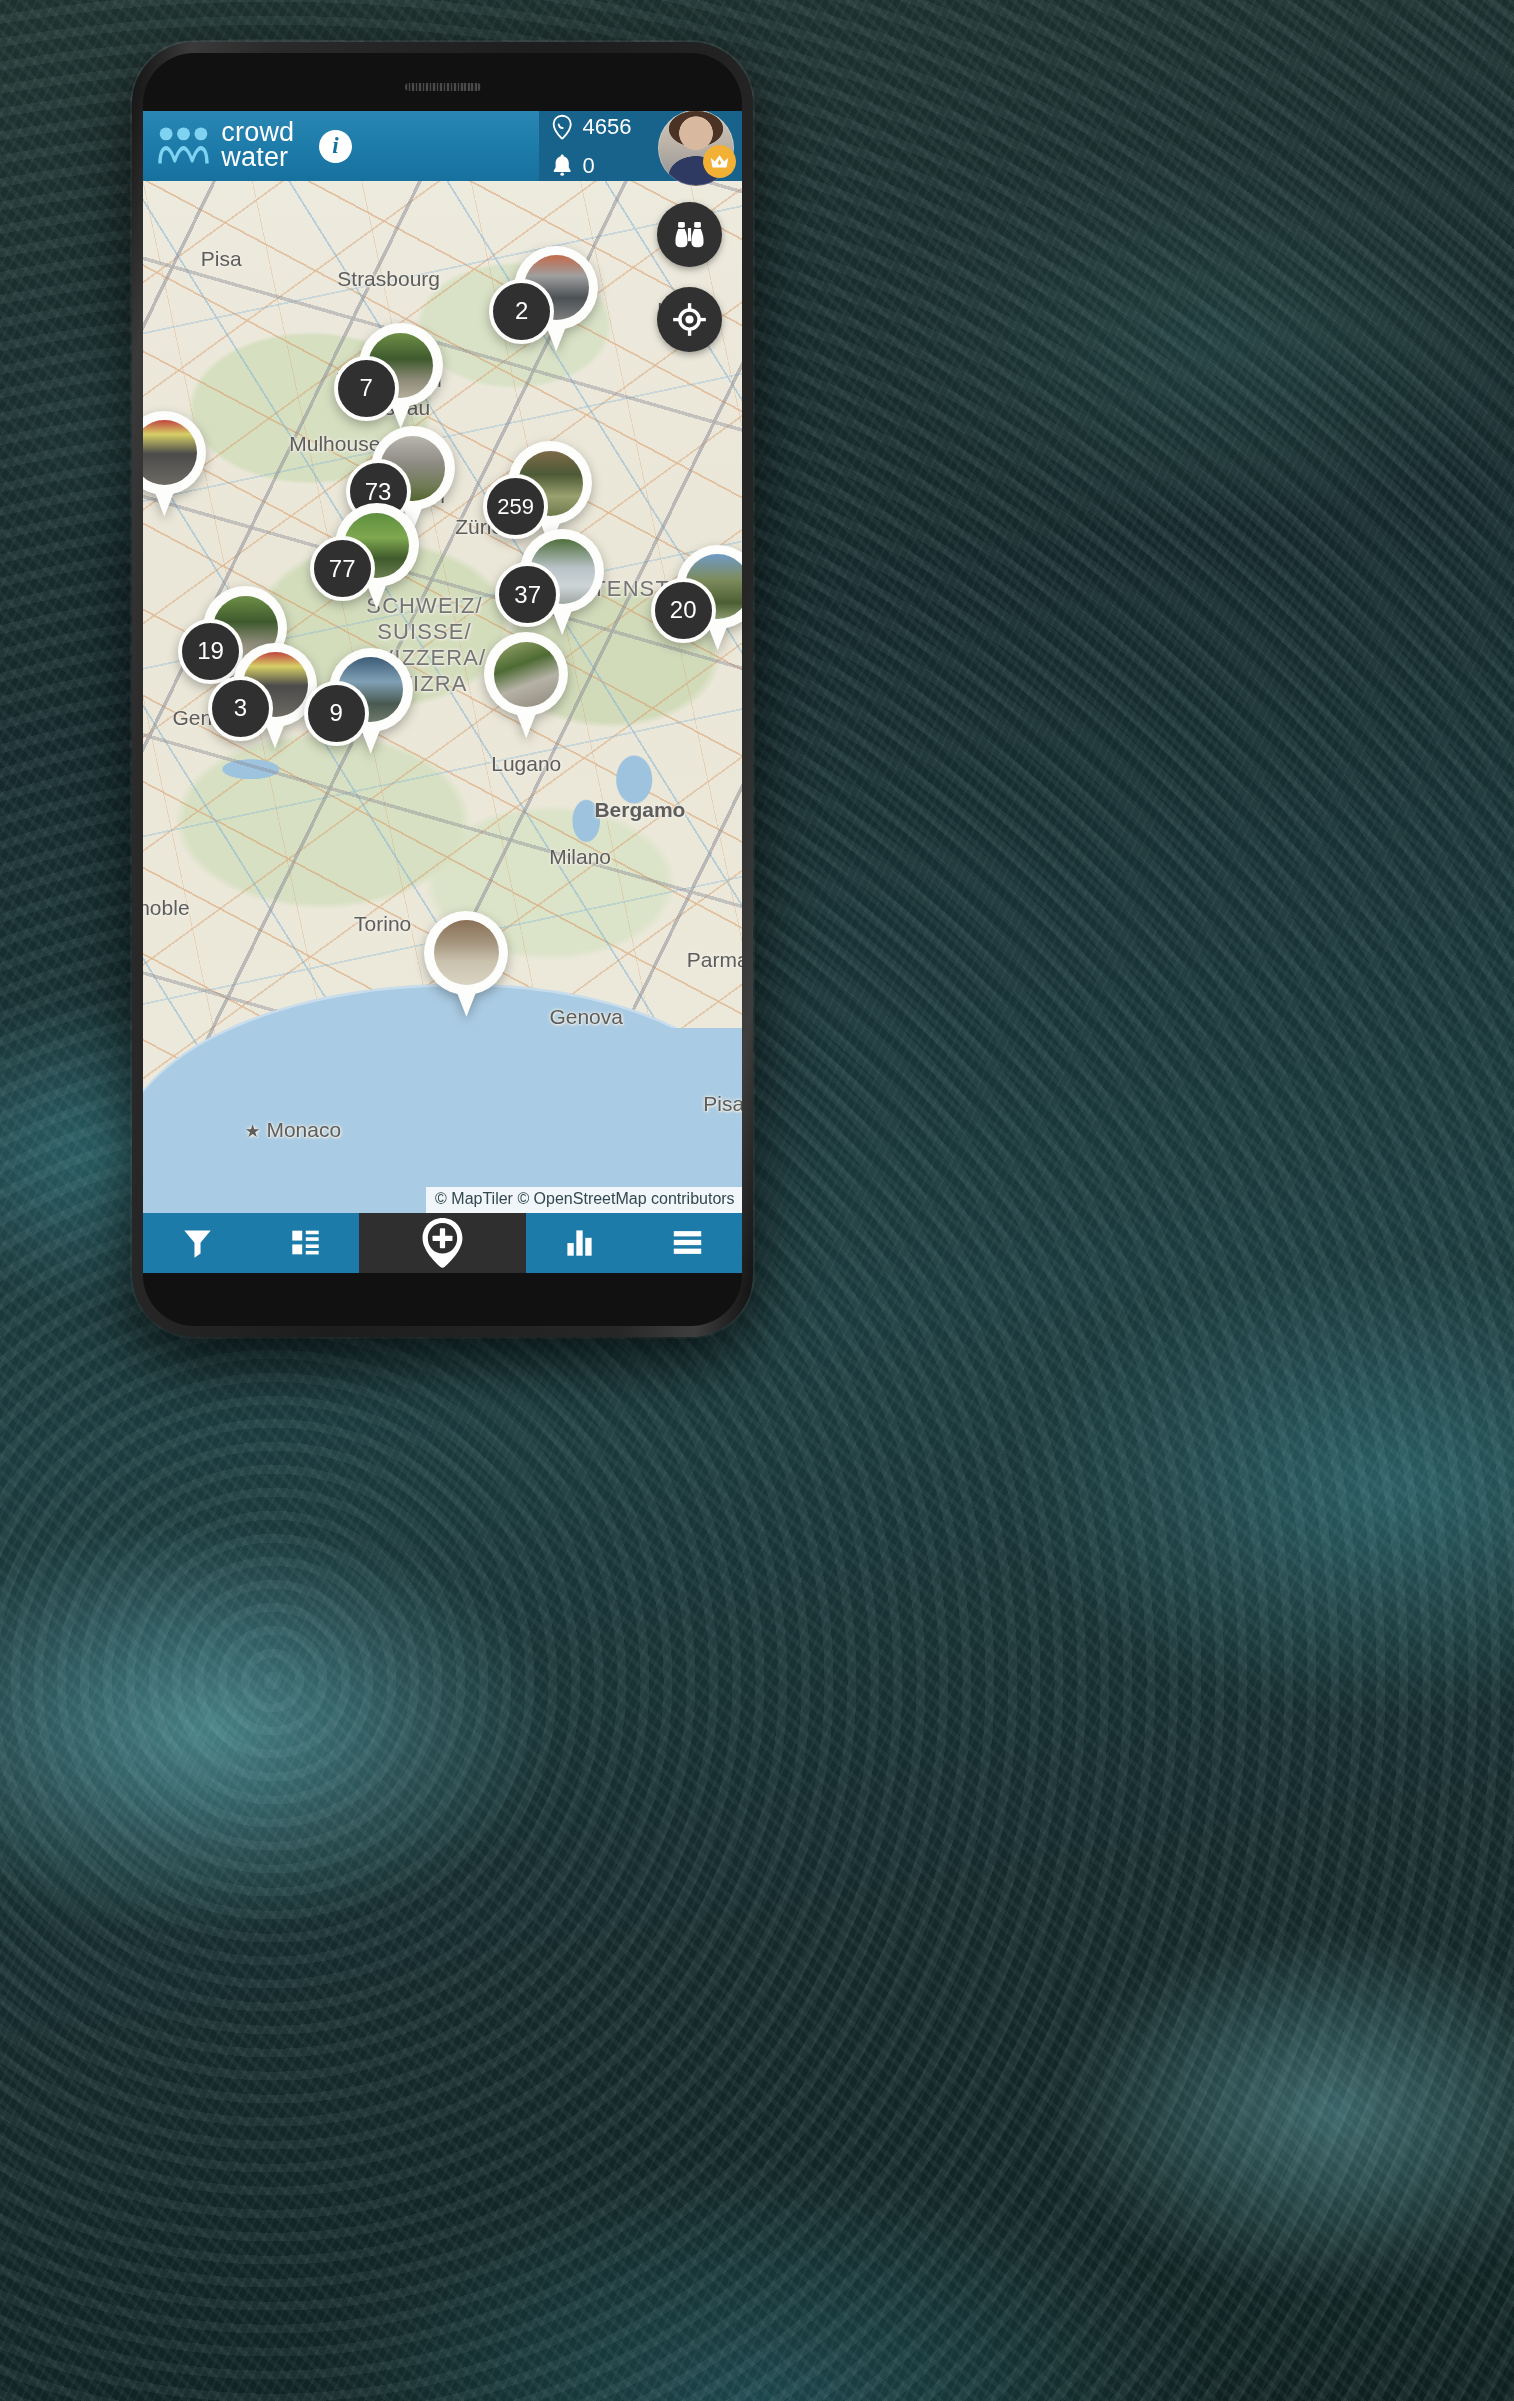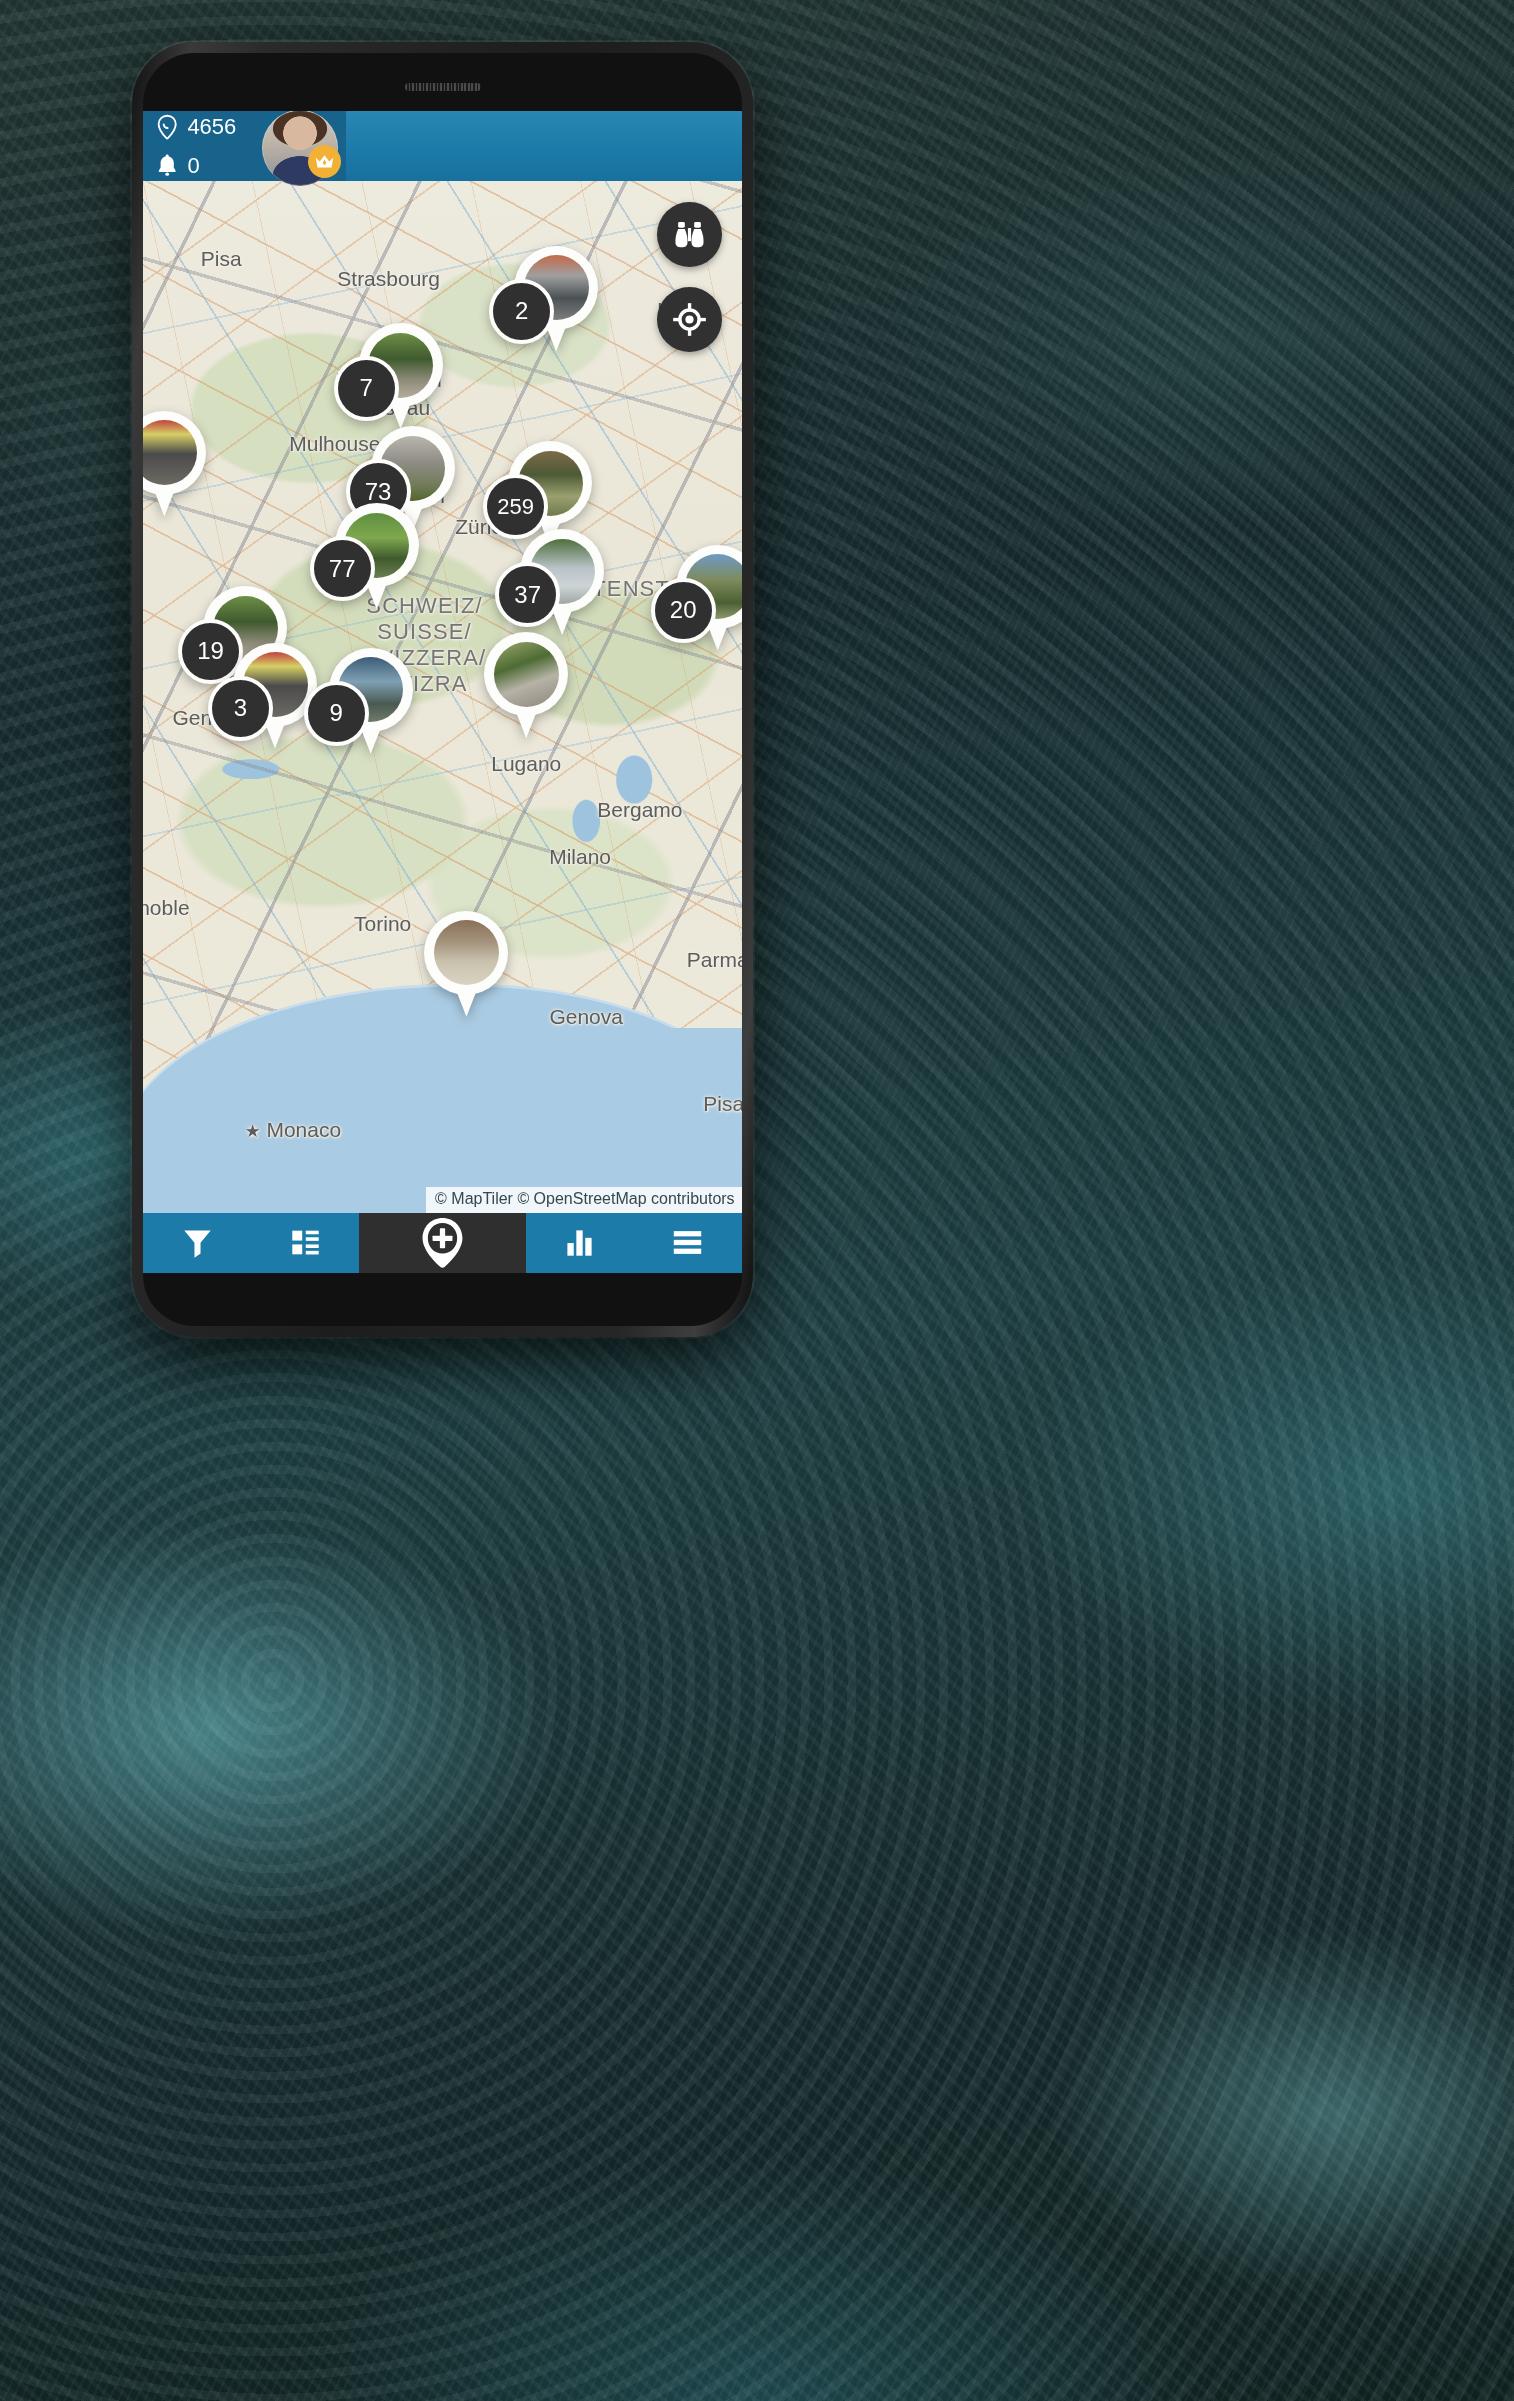--- a/index.html
+++ b/index.html
@@ -266,20 +266,35 @@
 <div id="bg"></div>
 
 <div id="phone">
   <div id="phone-inner">
     <div id="speaker"></div>
 
     <div id="screen">
 
       <div id="appbar">
 
+        <div id="brand">
+          <svg id="logo-mark" viewBox="0 0 62 46">
+            <circle cx="11" cy="9" r="7.4" fill="#7fd3f2"></circle>
+            <circle cx="31" cy="9" r="7.4" fill="#7fd3f2"></circle>
+            <circle cx="51" cy="9" r="7.4" fill="#7fd3f2"></circle>
+            <path d="M2 43 C2 30 6 23 11 23 C16 23 19 31 21 35 C23 31 26 23 31 23 C36 23 39 31 41 35 C43 31 46 23 51 23 C56 23 60 30 60 43 L56 43 C56 33 54 28 51 28 C48 28 45 34 43 40 C42 43 40 43 39 40 C37 34 34 28 31 28 C28 28 25 34 23 40 C22 43 20 43 19 40 C17 34 14 28 11 28 C8 28 6 33 6 43 Z" fill="#7fd3f2"></path>
+          </svg>
+          <div id="brand-text">
+            <span>crowd</span>
+            <span>water</span>
+          </div>
+          <div id="info-btn">
+            <span>i</span>
+          </div>
+        </div>
 
         <div id="stats">
           <div class="stat-row">
             <svg class="stat-ico" viewBox="0 0 24 24">
               <path d="M12 1.6C7.6 1.6 4.2 5 4.2 9.2c0 5.4 6.3 12 7.1 12.8.4.4.9.4 1.3 0 .9-.9 7.2-7.4 7.2-12.8 0-4.2-3.4-7.6-7.8-7.6z" fill="none" stroke="#fff" stroke-width="1.7"></path>
               <path d="M8.8 9.4a3.4 3.4 0 0 0 3.6 3.3" fill="none" stroke="#fff" stroke-width="1.7" stroke-linecap="round"></path>
             </svg>
             <div class="stat-val">4656</div>
           </div>
           <div class="stat-row">
@@ -316,21 +331,21 @@
             <div class="map-label city" style="left: 89%; top: 12.5%;">Ulm</div>
             <div class="map-label city" style="left: 41%; top: 19.3%;">Freiburg im</div>
             <div class="map-label city" style="left: 41%; top: 22%;">Breisgau</div>
             <div class="map-label city" style="left: 32%; top: 25.5%;">Mulhouse</div>
             <div class="map-label city" style="left: 46%; top: 30.5%;">Basel</div>
             <div class="map-label city" style="left: 57%; top: 33.5%;">Zürich</div>
             <div class="map-label country" style="left: 79%; top: 39.5%;">LIECHTENSTEIN</div>
             <div class="map-label city" style="left: 21%; top: 47.5%;">Lausanne</div>
             <div class="map-label city" style="left: 11%; top: 52%;">Genève</div>
             <div class="map-label city" style="left: 64%; top: 56.5%;">Lugano</div>
-            <div class="map-label city" style="left: 83%; top: 61%;">Bergamo</div>
+            <div class="map-label city" style="left: 83%; top: 61%; font-weight: bold;">Bergamo</div>
             <div class="map-label city" style="left: 73%; top: 65.5%;">Milano</div>
             <div class="map-label city" style="left: 0.5%; top: 70.5%;">Grenoble</div>
             <div class="map-label city" style="left: 40%; top: 72%;">Torino</div>
             <div class="map-label city" style="left: 96%; top: 75.5%;">Parma</div>
             <div class="map-label city" style="left: 67%; top: 81%; margin-left: 42px;">Genova</div>
             <div class="map-label city" style="left: 97%; top: 89.5%;">Pisa</div>
             <div class="map-label city" style="left: 25%; top: 92%;"><span class="star">★</span> Monaco</div>
             <div class="map-label country multi" style="left: 47%; top: 45%;">
               <div>SCHWEIZ/</div>
               <div>SUISSE/</div>

